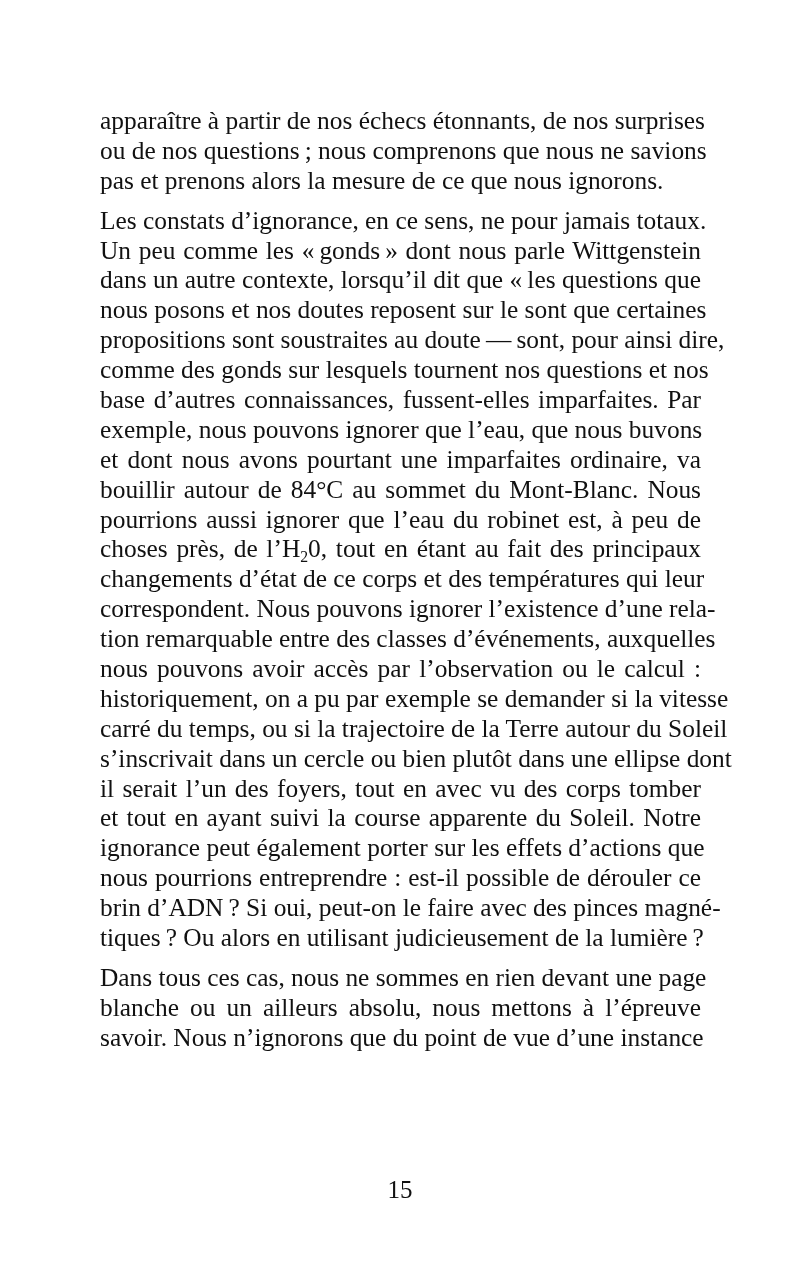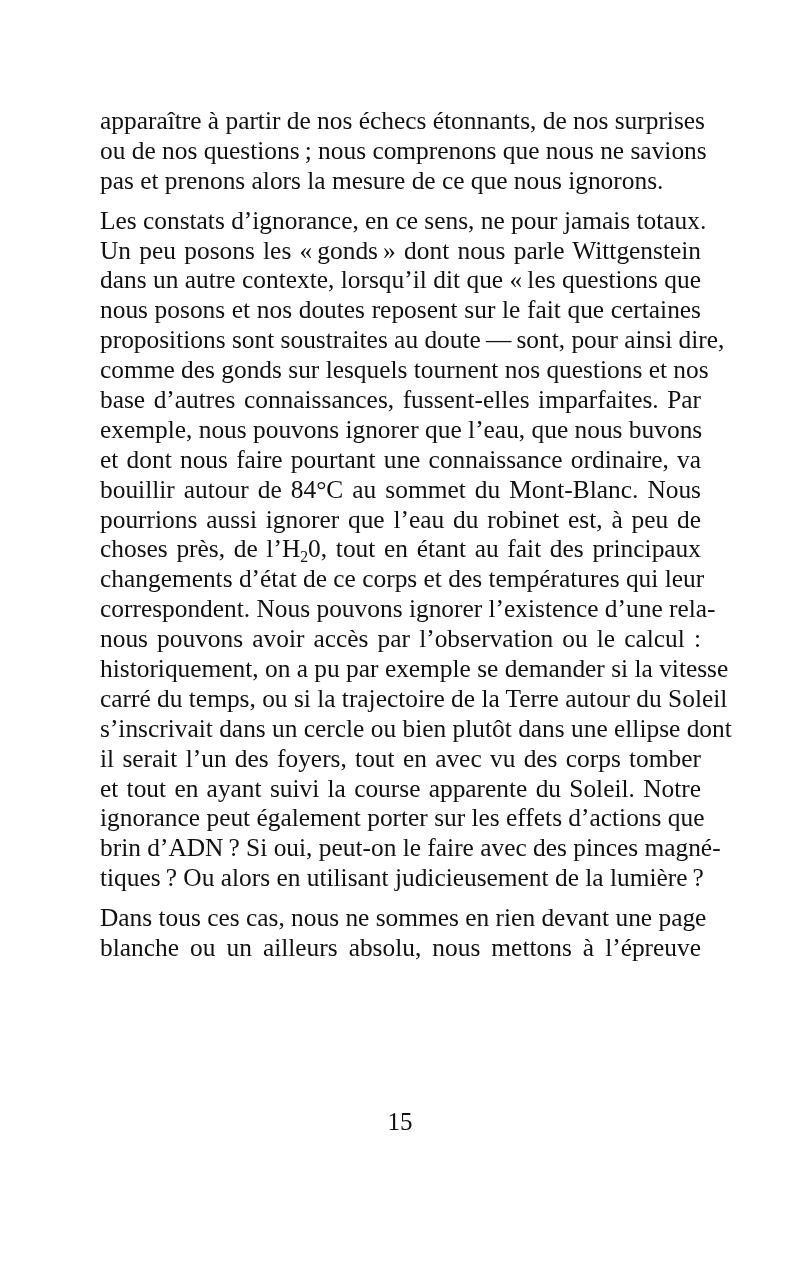--- a/index.html
+++ b/index.html
@@ -42,59 +42,62 @@
     }
     sub {
       font-size: 0.62em;
       vertical-align: -0.3em;
       line-height: 0;
     }
     .page-number {
       position: absolute;
       left: 0;
       width: 800px;
-      top: 1107px;
+      top: 1175px;
       text-align: center;
       font-size: 25px;
       line-height: 30px;
     }
   </style>
 </head>
 <body>
 
 <div class="page-body" id="page-body">
     <p class="para">
       <span class="line">apparaître à partir de nos échecs étonnants, de nos surprises</span>
       <span class="line">ou de nos questions ; nous comprenons que nous ne savions</span>
       <span class="line last">pas et prenons alors la mesure de ce que nous ignorons.</span>
     </p>
     <p class="para">
       <span class="line">Les constats d’ignorance, en ce sens, ne pour jamais totaux.</span>
-      <span class="line">Un peu posons les « gonds » dont nous parle Wittgenstein</span>
+      <span class="line">Un peu comme les « gonds » dont nous parle Wittgenstein</span>
       <span class="line">dans un autre contexte, lorsqu’il dit que « les questions que</span>
-      <span class="line">nous posons et nos doutes reposent sur le fait que certaines</span>
+      <span class="line">nous posons et nos doutes reposent sur le sont que certaines</span>
       <span class="line">propositions sont soustraites au doute — sont, pour ainsi dire,</span>
       <span class="line">comme des gonds sur lesquels tournent nos questions et nos</span>
       <span class="line">base d’autres connaissances, fussent-elles imparfaites. Par</span>
       <span class="line">exemple, nous pouvons ignorer que l’eau, que nous buvons</span>
-      <span class="line">et dont nous faire pourtant une connaissance ordinaire, va</span>
+      <span class="line">et dont nous avons pourtant une imparfaites ordinaire, va</span>
       <span class="line">bouillir autour de 84°C au sommet du Mont-Blanc. Nous</span>
       <span class="line">pourrions aussi ignorer que l’eau du robinet est, à peu de</span>
       <span class="line"><span>choses près, de l’H</span><sub>2</sub><span>0, tout en étant au fait des principaux</span></span>
       <span class="line">changements d’état de ce corps et des températures qui leur</span>
       <span class="line">correspondent. Nous pouvons ignorer l’existence d’une rela-</span>
+      <span class="line">tion remarquable entre des classes d’événements, auxquelles</span>
       <span class="line">nous pouvons avoir accès par l’observation ou le calcul&nbsp;:</span>
       <span class="line">historiquement, on a pu par exemple se demander si la vitesse</span>
       <span class="line">carré du temps, ou si la trajectoire de la Terre autour du Soleil</span>
       <span class="line">s’inscrivait dans un cercle ou bien plutôt dans une ellipse dont</span>
       <span class="line">il serait l’un des foyers, tout en avec vu des corps tomber</span>
       <span class="line">et tout en ayant suivi la course apparente du Soleil. Notre</span>
       <span class="line">ignorance peut également porter sur les effets d’actions que</span>
+      <span class="line">nous pourrions entreprendre&nbsp;: est-il possible de dérouler ce</span>
       <span class="line">brin d’ADN ? Si oui, peut-on le faire avec des pinces magné-</span>
       <span class="line last">tiques ? Ou alors en utilisant judicieusement de la lumière ?</span>
     </p>
     <p class="para">
       <span class="line">Dans tous ces cas, nous ne sommes en rien devant une page</span>
       <span class="line">blanche ou un ailleurs absolu, nous mettons à l’épreuve</span>
+      <span class="line">savoir. Nous n’ignorons que du point de vue d’une instance</span>
     </p>
   </div>
 
 <div class="page-number">15</div>
 
 </body></html>

